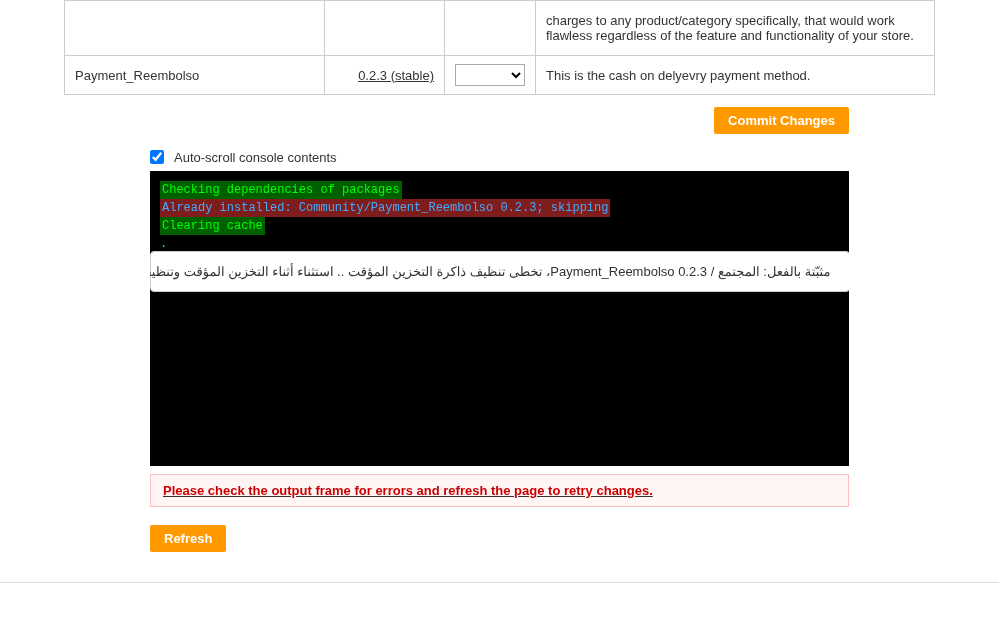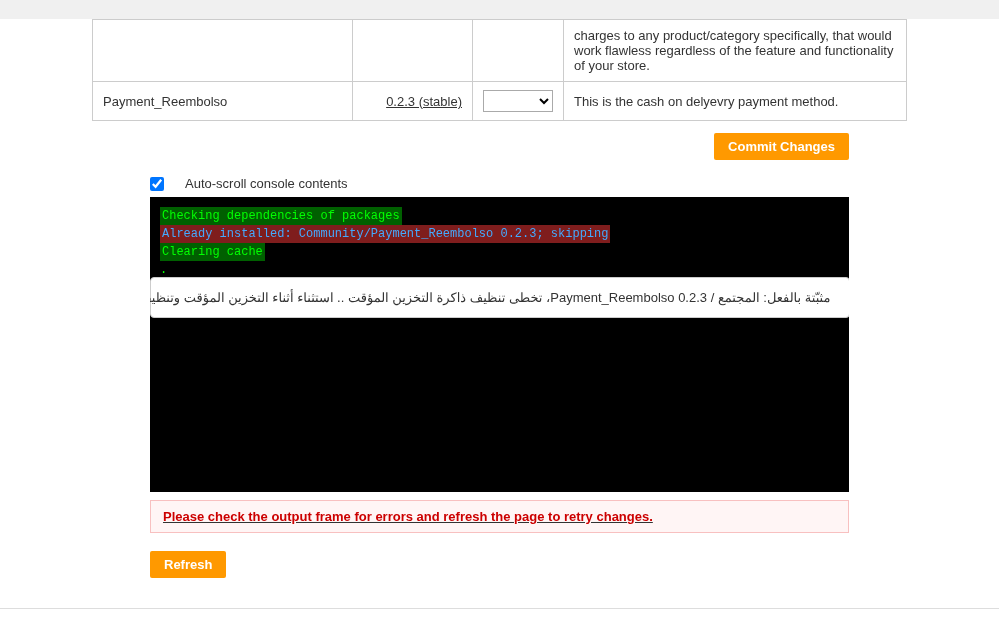--- a/index.html
+++ b/index.html
@@ -13,22 +13,21 @@
     .page-wrapper {
       background: #fff;
       max-width: 999px;
       margin: 0 auto;
       min-height: 633px;
       padding-bottom: 20px;
     }
 
     
     .table-section {
-      padding: 0 92px;
-      margin-top: 19px;
+      padding: 0 64px;
     }
 
     table.package-table {
       width: 100%;
       border-collapse: collapse;
       border: 1px solid #ccc;
     }
 
     table.package-table td {
       border: 1px solid #ccc;
@@ -82,22 +81,22 @@
       font-weight: bold;
       cursor: pointer;
       border-radius: 2px;
       margin-left: 10px;
     }
 
     
     .autoscroll-row {
       padding: 4px 150px 6px;
       display: flex;
-      align-items: flex-end;
-      gap: 21px;
+      align-items: flex-start;
+      gap: 10px;
     }
 
     .autoscroll-row input[type="checkbox"] {
       width: 14px;
       height: 14px;
       cursor: pointer;
     }
 
     .autoscroll-label {
       font-size: 13px;

